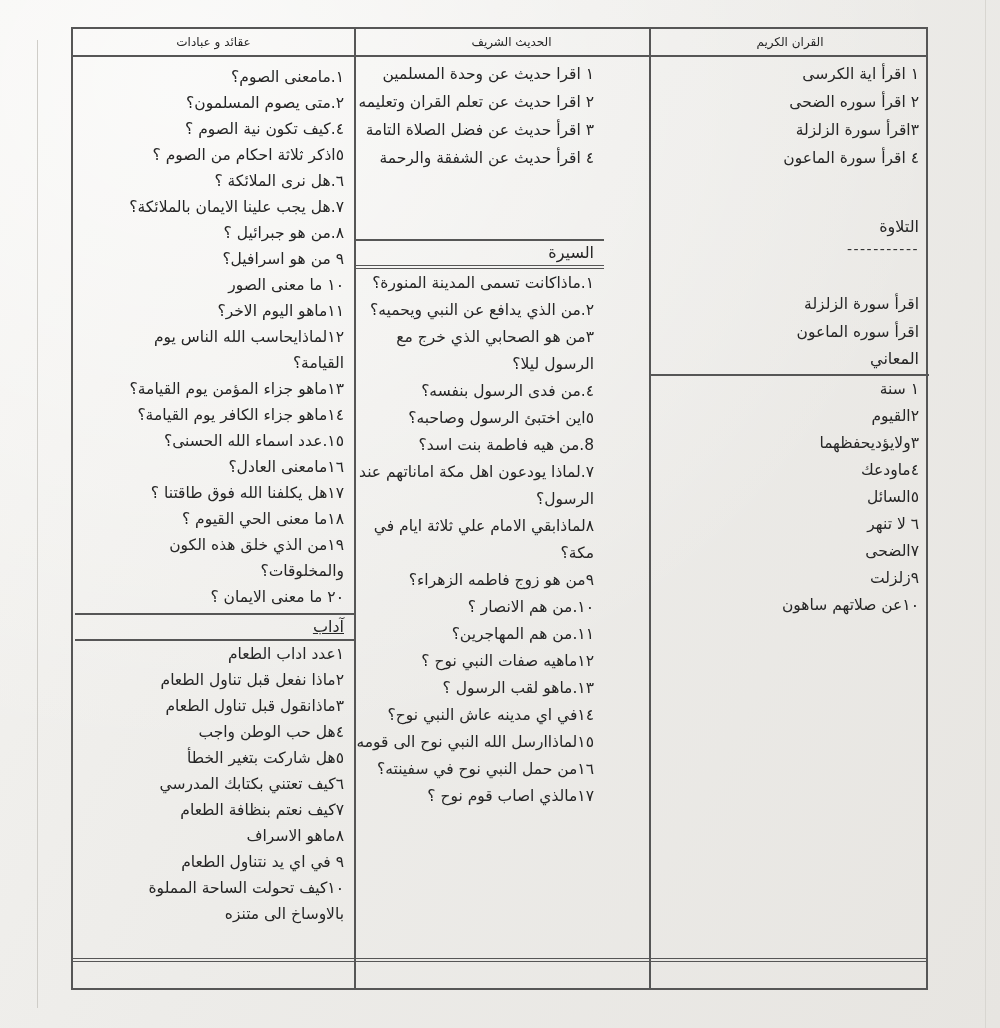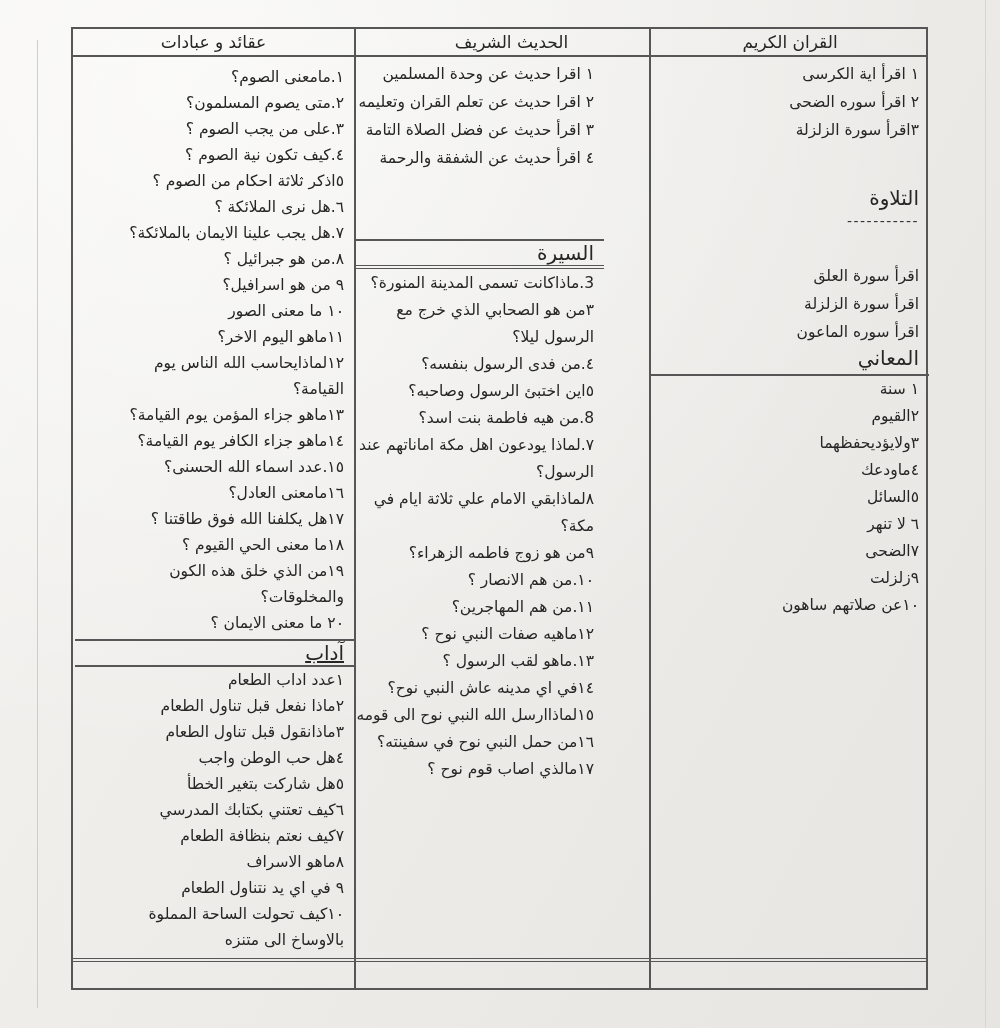--- a/index.html
+++ b/index.html
@@ -27,37 +27,37 @@
   .divider-v { position:absolute; top:0; bottom:0; width:2px; background:#565656; }
   .div-1 { left:281px; }
   .div-2 { left:576px; }
 
   .header-row {
     position:absolute; left:0; right:0; top:0; height:28px;
     border-bottom:2px solid #565656;
   }
   .header-cell {
     position:absolute; top:0; height:26px; line-height:26px;
-    text-align:center; font-size:17px; direction:rtl;
+    text-align:center; font-size:12px; direction:rtl;
   }
   .hc-right { left:578px; width:278px; }
   .hc-mid   { left:283px; width:311px; }
   .hc-left  { left:0;     width:281px; }
 
   .body-area { position:absolute; left:0; right:0; top:28px; bottom:30px; }
   .col { position:absolute; top:0; height:100%; direction:rtl; overflow:hidden; }
   .col-right { left:578px; width:278px; }
   .col-mid   { left:283px; width:248px; }
   .col-left  { left:2px;   width:279px; }
 
   .q-line {
     font-size:15.5px; text-align:right;
     padding-right:10px; padding-left:4px; white-space:nowrap;
   }
-  .sec-title { font-size:20px; line-height:25px; text-align:right; padding-right:10px; }
+  .sec-title { font-size:16px; line-height:25px; text-align:right; padding-right:10px; }
   .rule { height:0; border-top:2px solid #565656; }
   .rule.double { height:5px; border-top:4px double #565656; }
   .dashes { text-align:right; padding-right:10px; font-size:14px; line-height:15px; letter-spacing:1.5px; margin-top:3px; color:#333; }
 
   
   .sec-quran-tasks   { margin-top:3px; }
   .sec-quran-tasks .q-line { line-height:28px;padding-left:40px; }
   .sec-tilawa-head   { margin-top:42px; }
   .sec-tilawa-surahs { margin-top:33px; }
   .sec-tilawa-surahs .q-line { line-height:28px; }
@@ -104,27 +104,27 @@
     <div class="divider-v div-1"></div>
     <div class="divider-v div-2"></div>
 
     <div class="body-area">
       <div class="col col-right">
         <div>
             <div class="section sec-quran-tasks">
               <div class="q-line">١ اقرأ اية الكرسى</div>
               <div class="q-line">٢ اقرأ سوره الضحى</div>
               <div class="q-line">٣اقرأ سورة الزلزلة</div>
+              <div class="q-line">٤ اقرأ سورة الماعون</div>
             </div>
             <div class="section sec-tilawa-head">
               <div class="sec-title">التلاوة</div>
               <div class="dashes">-----------</div>
             </div>
             <div class="section sec-tilawa-surahs">
-              <div class="q-line">اقرأ سورة العلق</div>
               <div class="q-line">اقرأ سورة الزلزلة</div>
               <div class="q-line">اقرأ سوره الماعون</div>
             </div>
             <div class="section sec-maani">
               <div class="sec-title">المعاني</div>
               <div class="rule single"></div>
               <div class="q-line">١ سنة</div>
               <div class="q-line">٢القيوم</div>
               <div class="q-line">٣ولايؤديحفظهما</div>
               <div class="q-line">٤ماودعك</div>
@@ -141,21 +141,22 @@
             <div class="section sec-hadith-tasks">
               <div class="q-line">١ اقرا حديث عن وحدة المسلمين</div>
               <div class="q-line">٢ اقرا حديث عن تعلم القران وتعليمه</div>
               <div class="q-line">٣ اقرأ حديث عن فضل الصلاة التامة</div>
               <div class="q-line">٤ اقرأ حديث عن الشفقة والرحمة</div>
             </div>
             <div class="section sec-seerah">
               <div class="rule single"></div>
               <div class="sec-title">السيرة</div>
               <div class="rule double"></div>
-              <div class="q-line">3.ماذاكانت تسمى المدينة المنورة؟</div>
+              <div class="q-line">١.ماذاكانت تسمى المدينة المنورة؟</div>
+              <div class="q-line">٢.من الذي يدافع عن النبي ويحميه؟</div>
               <div class="q-line">٣من هو الصحابي الذي خرج مع</div>
               <div class="q-line">الرسول ليلا؟</div>
               <div class="q-line">٤.من فدى الرسول بنفسه؟</div>
               <div class="q-line">٥اين اختبئ الرسول وصاحبه؟</div>
               <div class="q-line">8.من هيه فاطمة بنت اسد؟</div>
               <div class="q-line">٧.لماذا يودعون اهل مكة اماناتهم عند</div>
               <div class="q-line">الرسول؟</div>
               <div class="q-line">٨لماذابقي الامام علي ثلاثة ايام في</div>
               <div class="q-line">مكة؟</div>
               <div class="q-line">٩من هو زوج فاطمه الزهراء؟</div>
@@ -168,21 +169,20 @@
               <div class="q-line">١٦من حمل النبي نوح في سفينته؟</div>
               <div class="q-line">١٧مالذي اصاب قوم نوح ؟</div>
             </div>
           </div>
       </div>
       <div class="col col-left">
         <div>
             <div class="section sec-aqaid-questions">
               <div class="q-line">١.مامعنى الصوم؟</div>
               <div class="q-line">٢.متى يصوم المسلمون؟</div>
-              <div class="q-line">٣.على من يجب الصوم ؟</div>
               <div class="q-line">٤.كيف تكون نية الصوم ؟</div>
               <div class="q-line">٥اذكر ثلاثة احكام من الصوم ؟</div>
               <div class="q-line">٦.هل نرى الملائكة ؟</div>
               <div class="q-line">٧.هل يجب علينا الايمان بالملائكة؟</div>
               <div class="q-line">٨.من هو جبرائيل ؟</div>
               <div class="q-line">٩ من هو اسرافيل؟</div>
               <div class="q-line">١٠ ما معنى الصور</div>
               <div class="q-line">١١ماهو اليوم الاخر؟</div>
               <div class="q-line">١٢لماذايحاسب الله الناس يوم</div>
               <div class="q-line">القيامة؟</div>

